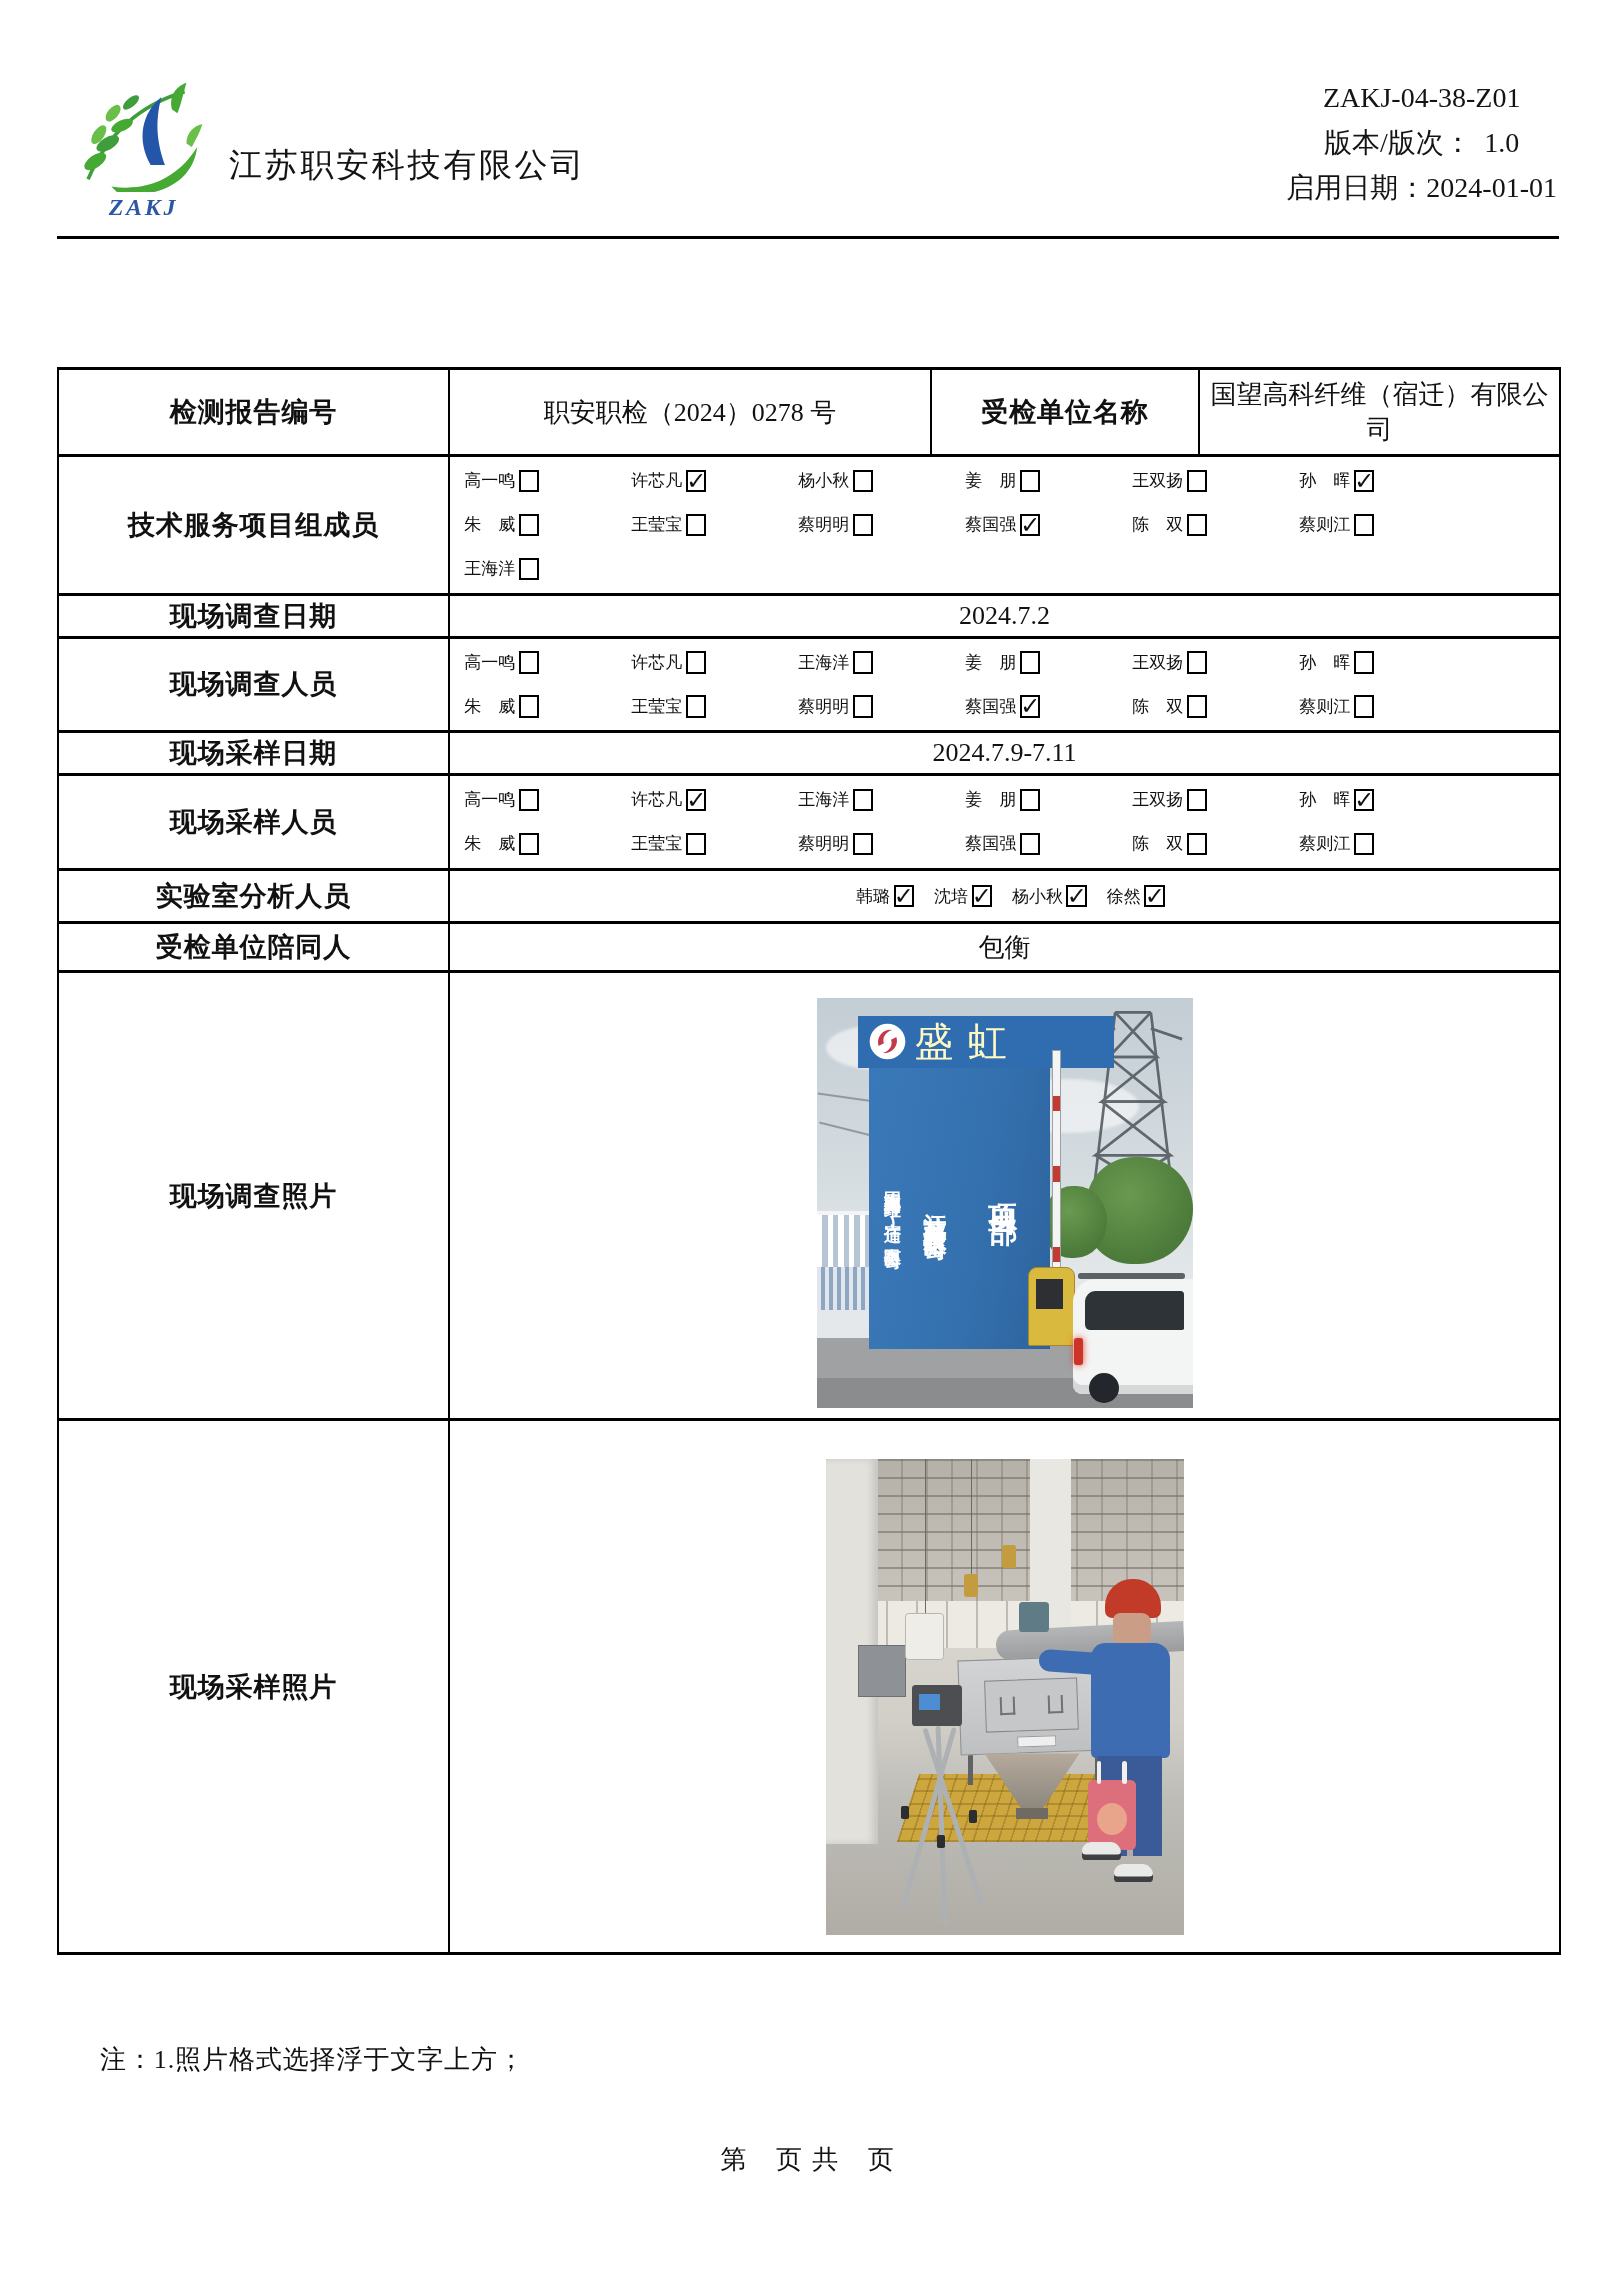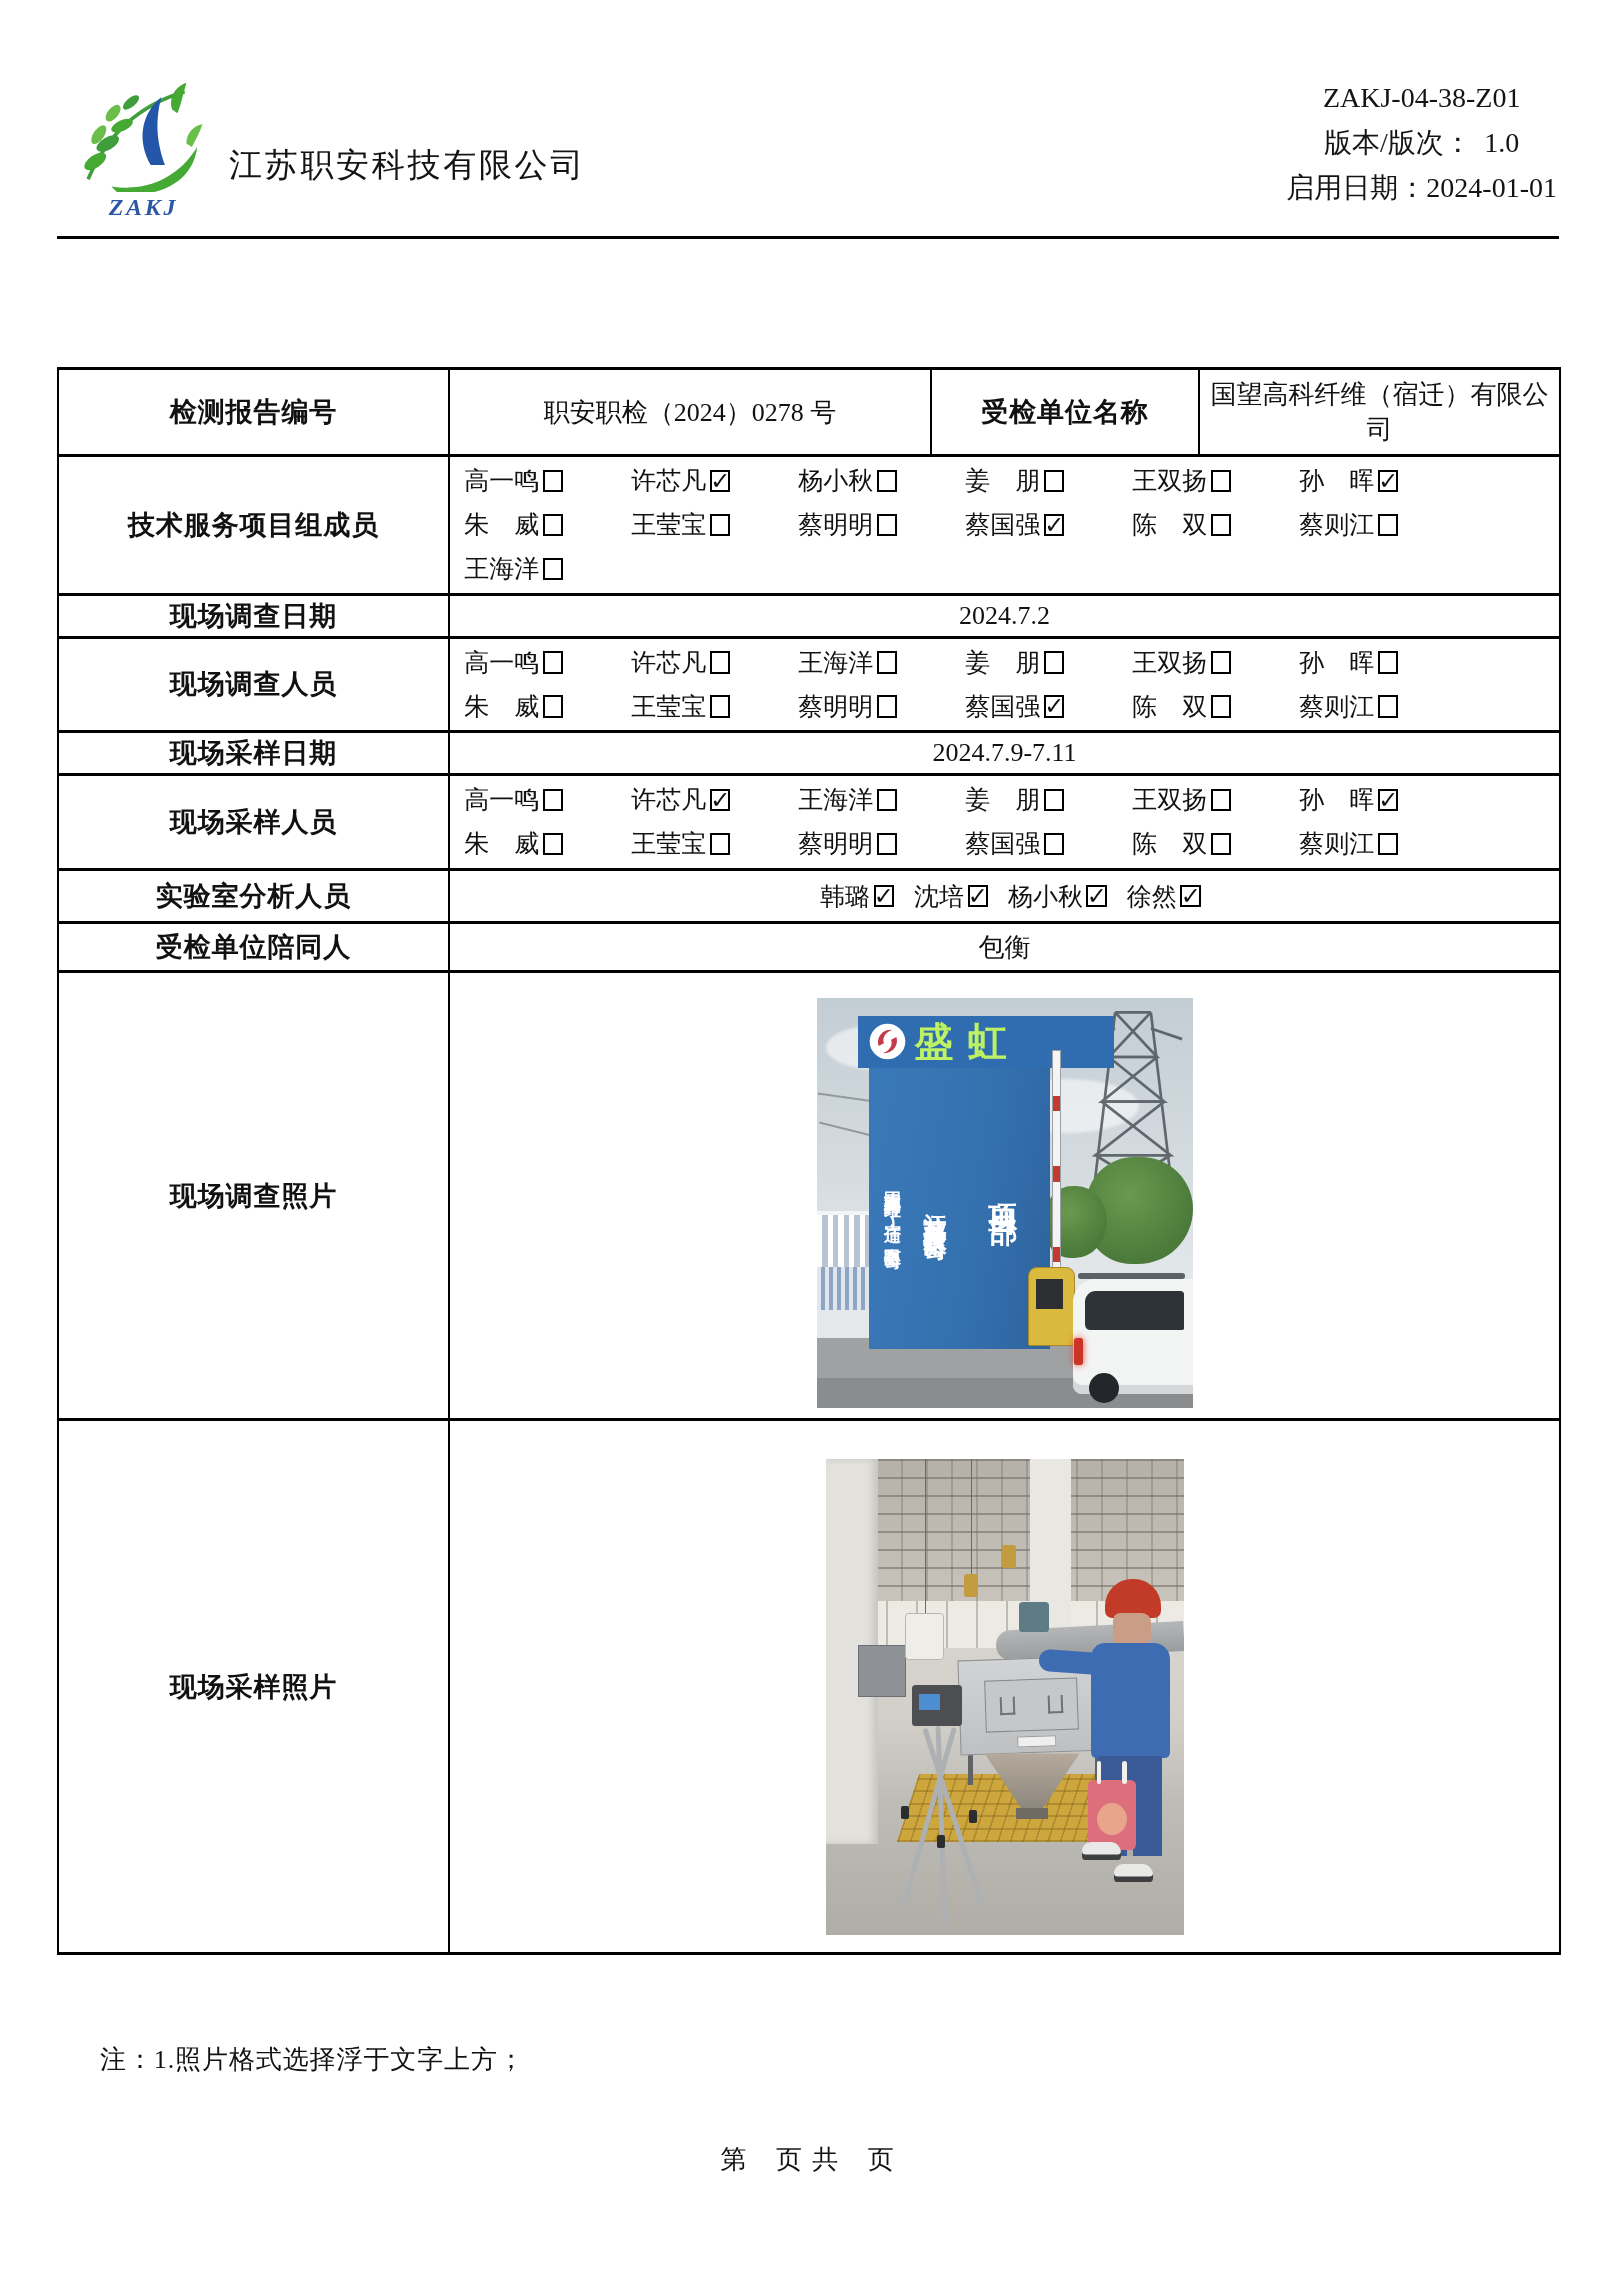--- a/index.html
+++ b/index.html
@@ -26,21 +26,21 @@
   table.main { position:absolute; left:57px; top:367px; width:1502px; border-collapse:collapse;
                table-layout:fixed; }
   table.main, table.main td { border:2.7px solid #000; }
   table.main td { border-top-width:3.6px; border-bottom-width:3.6px; vertical-align:middle; }
   td.lbl { text-align:center; font-weight:bold; font-size:27px; letter-spacing:0.9px; padding:0 5.4px; }
   td.val { text-align:center; font-size:26px; padding:0 9px; }
   td.val .vline { line-height:41px; }
   td.mcell { padding:1.8px 0 1.8px 14.3px; }
   .mline { display:flex; align-items:center; height:44px; }
   .mline.lab { justify-content:center; height:47px; }
-  .member { display:inline-flex; align-items:center; width:167px; font-size:25px;text-align:right; }
+  .member { display:inline-flex; align-items:center; width:167px; font-size:17px;text-align:right; }
   .mline.lab .member { width:auto; margin:0 9.9px; }
   .mname { white-space:pre; }
   .cb { display:inline-flex; width:20.6px; height:22.4px; border:2.7px solid #000; margin-left:3.6px;
         align-items:center; justify-content:center; flex:none; }
   .cb[data-checked="true"]::after { content:"✓"; font-weight:bold; font-size:24px; line-height:1;
         font-family:"DejaVu Sans",sans-serif; }
   td.photo-cell { text-align:center; vertical-align:top; }
 
   
   .photo { position:relative; display:inline-block; overflow:hidden; }
@@ -51,21 +51,21 @@
   .tower { position:absolute; right:-7.2px; top:5.4px; }
   .trees { position:absolute; border-radius:48% 52% 55% 45%; background:radial-gradient(circle at 40% 35%,#6a9a50,#4c7a3a 70%); }
   .fence { position:absolute; left:0; top:213px; width:90px; height:86px;
            background:repeating-linear-gradient(90deg,#ffffff 0 5.4px,#b6c4d4 5.4px 10.7px); border-top:4.5px solid #f2f4f6; }
   .fence2 { position:absolute; left:0; top:269px; width:63px; height:43px;
             background:repeating-linear-gradient(90deg,#dfe6ee 0 3.6px,#8fa6c2 3.6px 8px); }
   .road { position:absolute; left:0; bottom:0; width:100%; height:70px; background:#9fa1a3; }
   .road-dark { position:absolute; left:0; bottom:0; width:100%; height:30px; background:#8a8c8e; }
   .sign-banner { position:absolute; left:41px; top:18px; width:256px; height:52px; background:#2f6cb0;
                  display:flex; align-items:center; }
-  .sign-banner-text { color:#bef264; font-weight:bold; font-size:39px; letter-spacing:14.3px; margin-left:57px;
+  .sign-banner-text { color:#fef9c3; font-weight:normal; font-size:39px; letter-spacing:14.3px; margin-left:57px;
                       font-family:"Liberation Sans","DejaVu Sans",sans-serif; }
   .sign-pillar { position:absolute; left:52px; top:70px; width:181px; height:281px;
                  background:linear-gradient(100deg,#3a79b9 0%,#3470ae 60%,#2d639d 100%); }
   .vtext { writing-mode:vertical-rl; text-orientation:upright; color:#fff; font-weight:bold;
            font-family:"Liberation Sans","DejaVu Sans",sans-serif; }
   .sign-col-left  { position:absolute; left:12.5px; top:7.2px;  height:269px; font-size:17px; letter-spacing:1.8px; }
   .sign-col-mid   { position:absolute; left:52px; top:5.4px;  height:272px; font-size:23px; letter-spacing:2.7px; }
   .sign-col-right { position:absolute; left:115px; top:54px; height:134px; font-size:29px; letter-spacing:5.4px; }
   .barrier-pole { position:absolute; left:235px; top:52px; width:9.9px; height:253px;
                   background:linear-gradient(180deg,#f4f4f4 0 18%,#c23a30 18% 24%,#f4f4f4 24% 46%,#c23a30 46% 52%,#f4f4f4 52% 78%,#c23a30 78% 84%,#f4f4f4 84% 100%);

